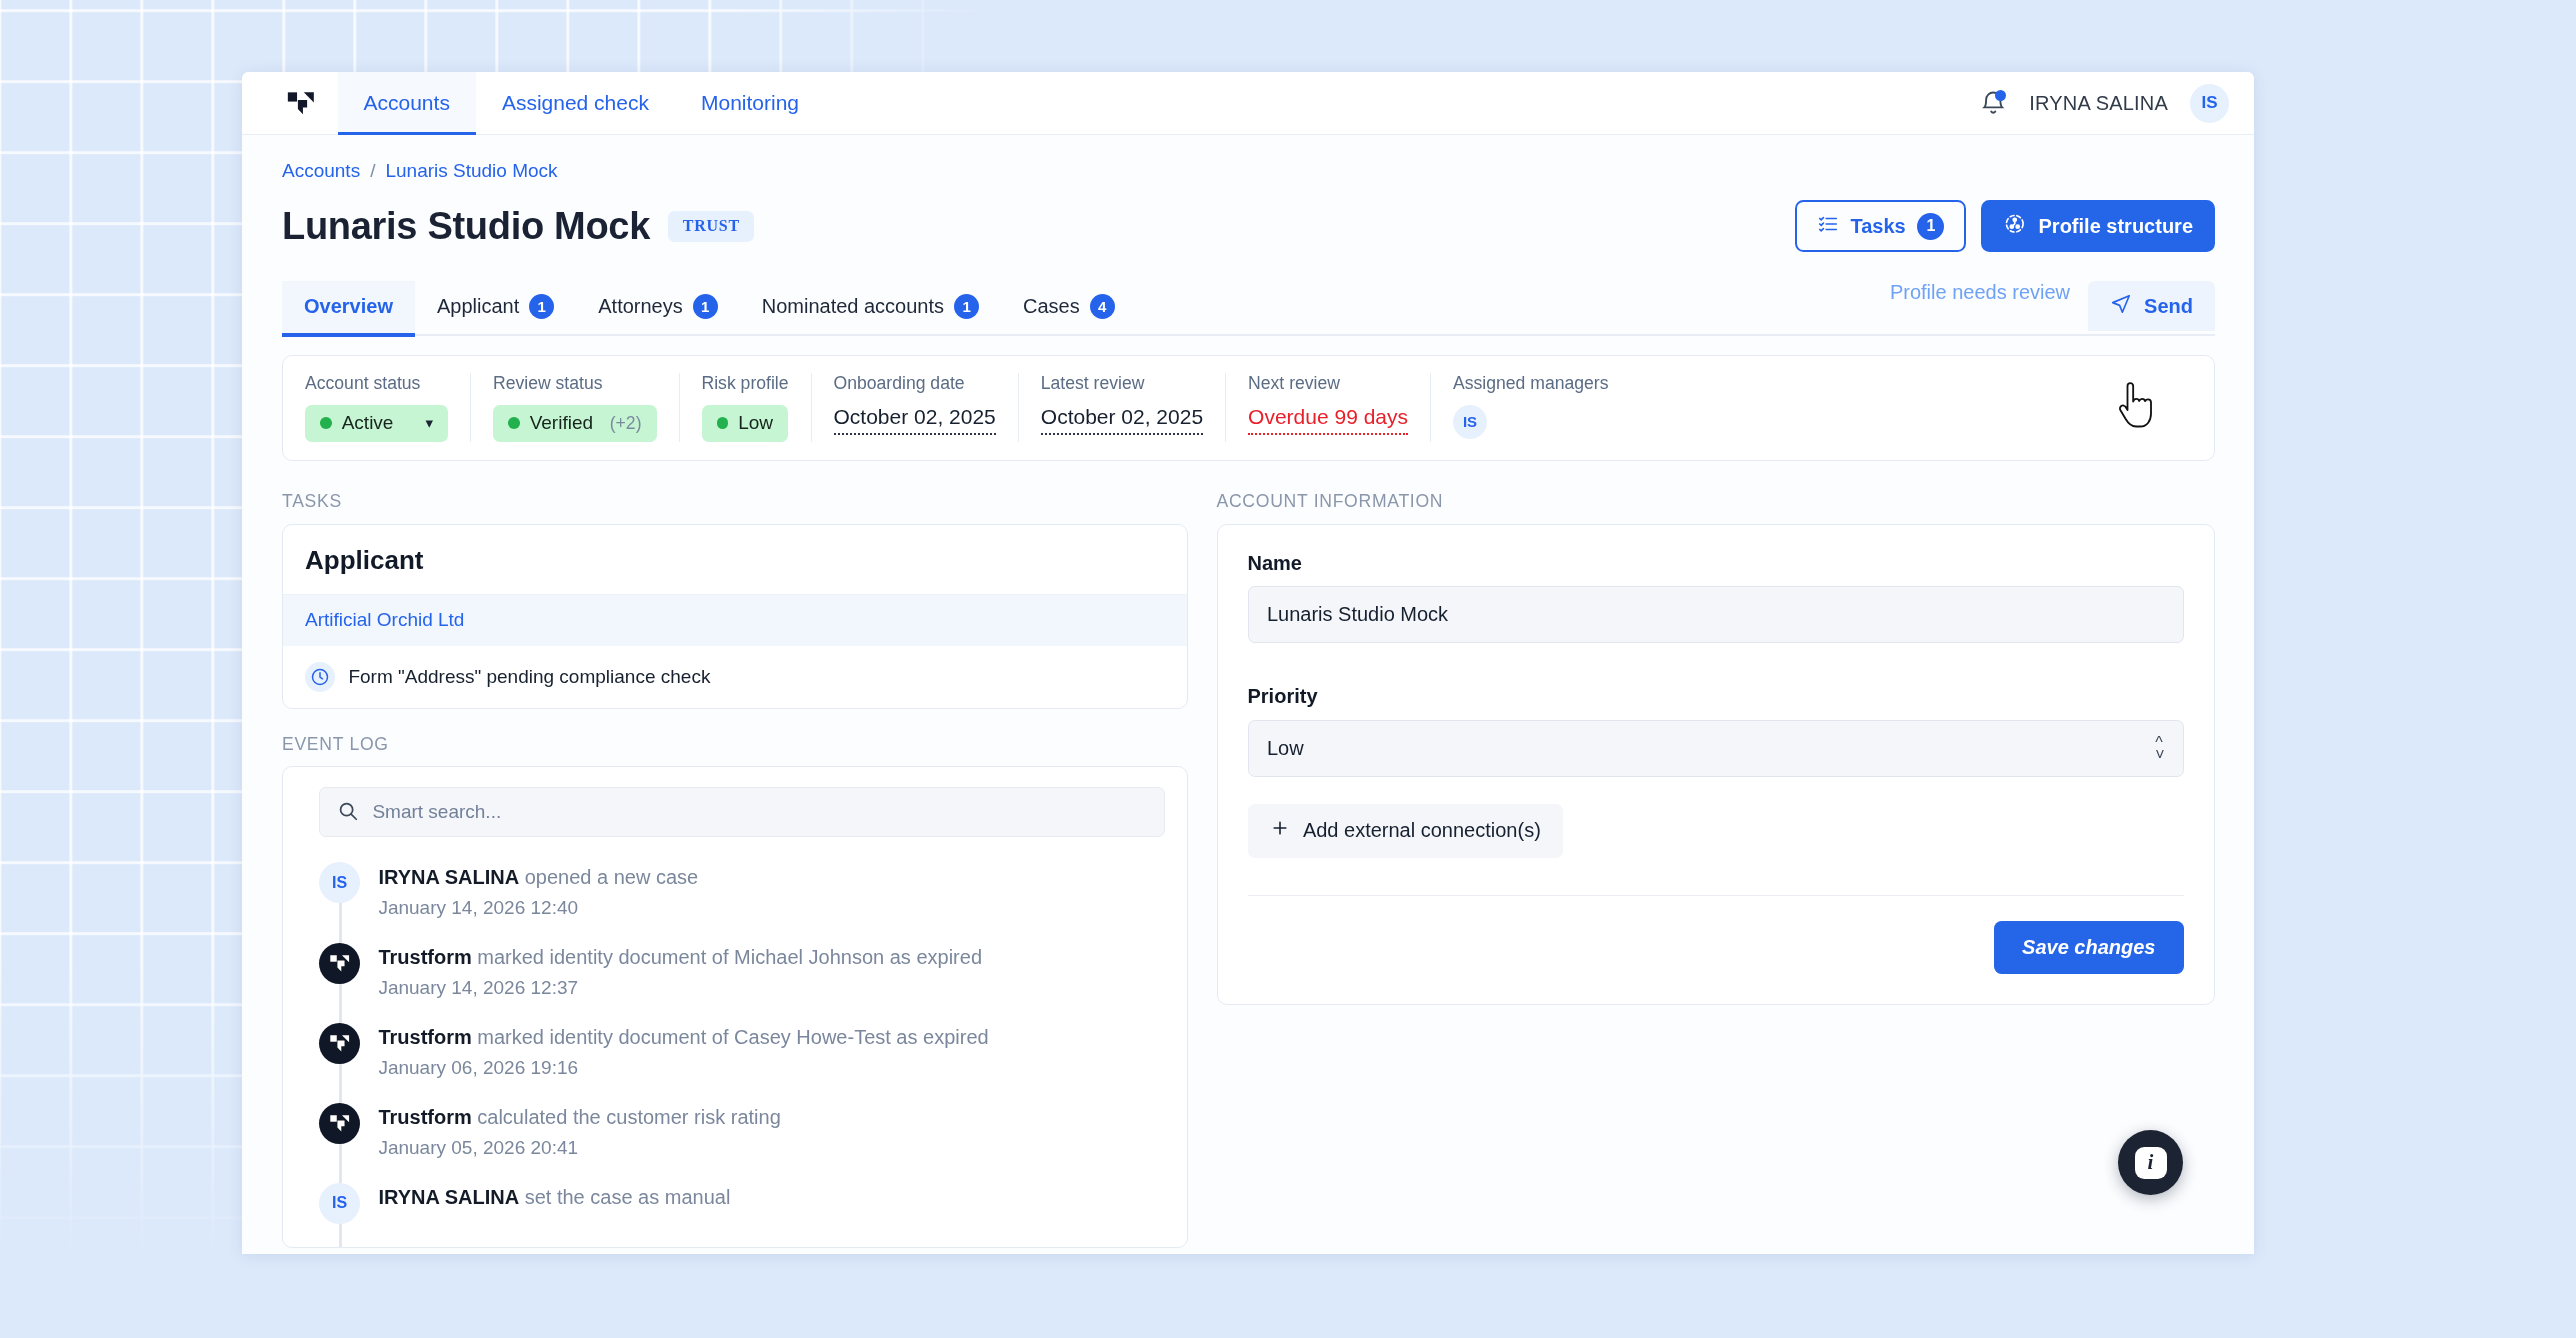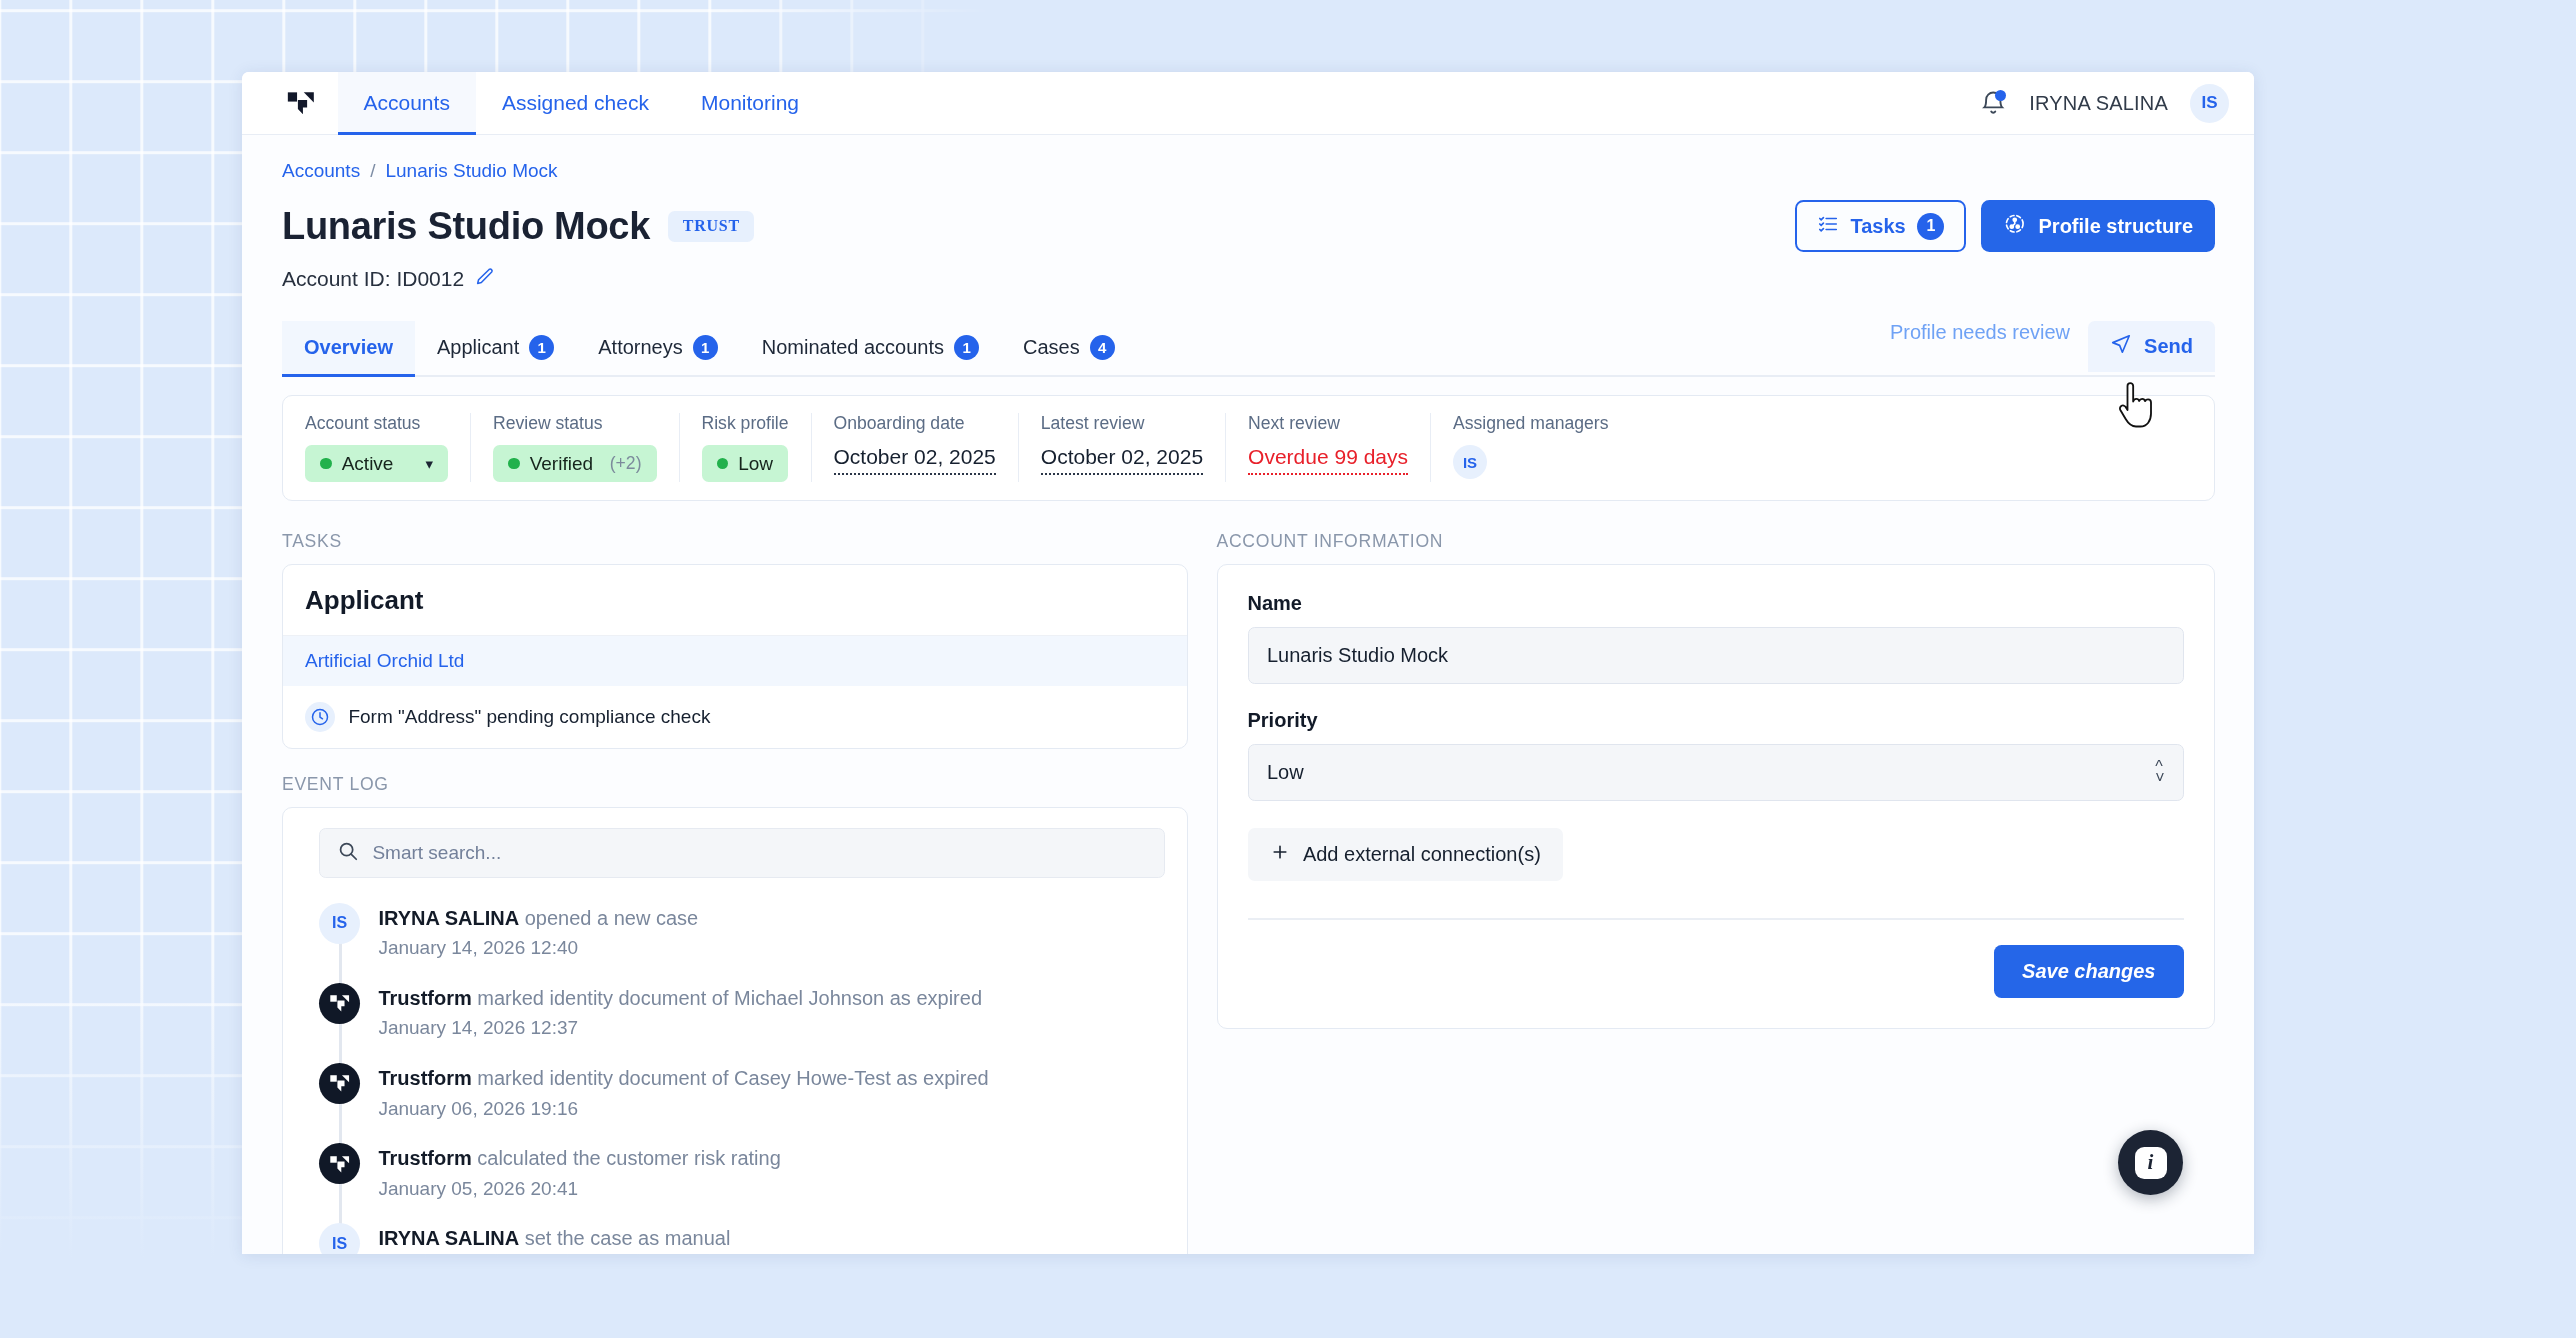--- a/index.html
+++ b/index.html
@@ -313,21 +313,21 @@
     font-size: 20px; color: #16202f;
   }
   .field-select {
     background: #f4f6f9; border: 1.7px solid #e0e5ee;
     border-radius: 6.7px; height: 57px;
     display: flex; align-items: center; justify-content: space-between;
     padding: 0 18.4px;
     font-size: 20px; color: #16202f; cursor: pointer;
   }
   .spin { display:flex; flex-direction:column; line-height:.7; font-size:16px; color:#3c4858;}
-  .mt-30 { margin-top: 25px; }
+  .mt-30 { margin-top: 42px; }
   .add-conn {
     margin-top: 27px;
     background: #f4f6f9; border-radius: 6.7px;
     display: flex; align-items: center; gap: 13.4px;
     padding: 14.3px 22px; width: max-content;
     font-size: 20px; color: #16202f; cursor: pointer;
   }
   .divider { height: 1.7px; background: #eaeef4; margin: 37px 0 25px 0; }
   .save-row { display: flex; justify-content: flex-end; font-style: italic; }
   .btn-save {
@@ -432,28 +432,20 @@
                   <circle cx="12" cy="8" r="1.6" fill="#fff"></circle>
               <circle cx="9" cy="15" r="1.6" fill="#fff"></circle>
                   <circle cx="15" cy="15" r="1.6" fill="#fff"></circle>
             </svg>
           </span>
           <span>Profile structure</span>
         </div>
       </div>
     </div>
 
-    <div class="account-id">
-      <span>Account ID: ID0012</span>
-      <span>
-        <svg width="22" height="22" viewBox="0 0 24 24" fill="none" stroke="#2563eb" stroke-width="1.7" stroke-linecap="round" stroke-linejoin="round">
-          <path d="M16.5 3.8a2 2 0 0 1 2.8 2.8L8 18l-4 1 1-4z"></path>
-        </svg>
-      </span>
-    </div>
 
     <div class="tabs-row">
       <div class="tab active">
         <span>Overview</span>
       </div>
       <div class="tab">
         <span>Applicant</span>
         <span class="pill-count">1</span>
       </div>
       <div class="tab">

